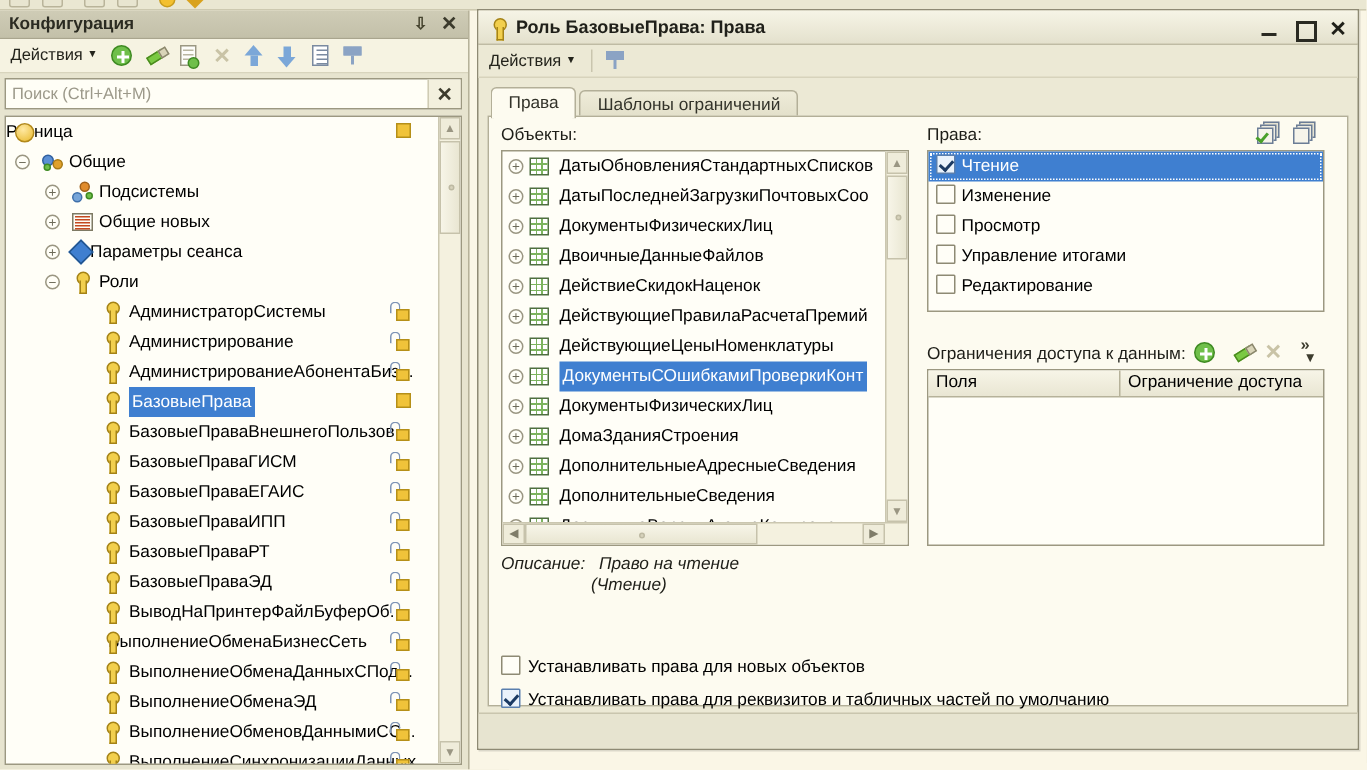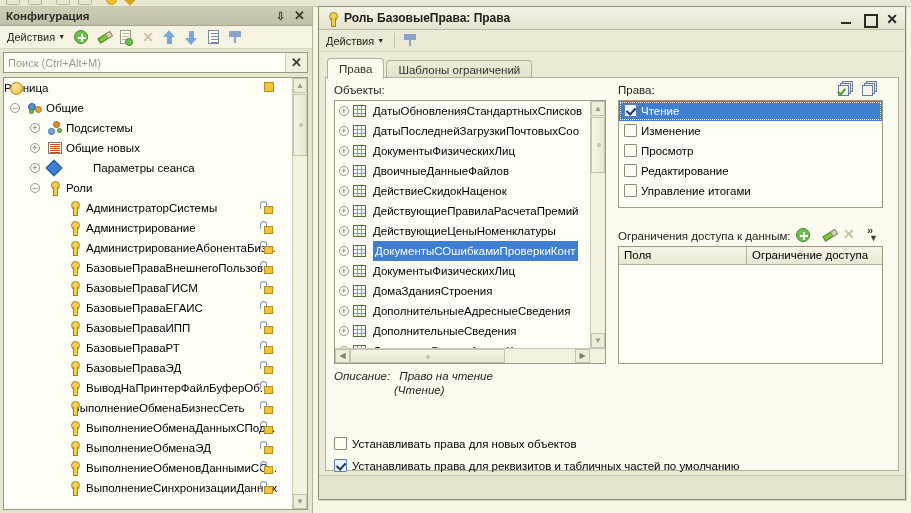--- a/index.html
+++ b/index.html
@@ -393,34 +393,35 @@
           <div class="trow"><span class="ic ic-globe" style="left:6px"></span><span class="lbl" style="">Розница</span><span class="cube"></span></div>
           <div class="trow"><span class="exp" style="left:6px">−</span><span class="ic ic-common" style="left:24px">
               <span></span>
             </span><span class="lbl" style="margin-left:42px">Общие</span></div>
           <div class="trow"><span class="exp" style="left:26px">+</span><span class="ic ic-subsys" style="left:44px">
               <span></span>
             </span><span class="lbl" style="margin-left:62px">Подсистемы</span></div>
           <div class="trow"><span class="exp" style="left:26px">+</span><span class="ic ic-module" style="left:44px">
               <span></span>
             </span><span class="lbl" style="margin-left:62px">Общие новых</span></div>
-          <div class="trow"><span class="exp" style="left:26px">+</span><span class="ic ic-param" style="left:44px"></span><span class="lbl" style="margin-left:89px">Параметры сеанса</span></div>
+          <div class="trow"><span class="exp" style="left:26px">+</span><span class="ic ic-param" style="left:44px"></span><span class="lbl" style="margin-left:56px">Параметры сеанса</span></div>
           <div class="trow"><span class="exp" style="left:26px">−</span><span class="ic ic-key" style="left:44px"></span><span class="lbl" style="margin-left:62px">Роли</span></div>
           <div class="trow"><span class="ic ic-key" style="left:64px"></span><span class="lbl" style="margin-left:82px">АдминистраторСистемы</span><span class="lock">
               <span class="lk"></span>
               <span class="bx"></span>
             </span></div>
           <div class="trow"><span class="ic ic-key" style="left:64px"></span><span class="lbl" style="margin-left:82px">Администрирование</span><span class="lock">
               <span class="lk"></span>
               <span class="bx"></span>
             </span></div>
           <div class="trow"><span class="ic ic-key" style="left:64px"></span><span class="lbl" style="margin-left:82px">АдминистрированиеАбонентаБиз...</span><span class="lock">
               <span class="lk"></span>
               <span class="bx"></span>
             </span></div>
+          <div class="trow sel"><span class="ic ic-key" style="left:64px"></span><span class="lbl" style="margin-left:82px">БазовыеПрава</span><span class="cube"></span></div>
           <div class="trow"><span class="ic ic-key" style="left:64px"></span><span class="lbl" style="margin-left:82px">БазовыеПраваВнешнегоПользов...</span><span class="lock">
               <span class="lk"></span>
               <span class="bx"></span>
             </span></div>
           <div class="trow"><span class="ic ic-key" style="left:64px"></span><span class="lbl" style="margin-left:82px">БазовыеПраваГИСМ</span><span class="lock">
               <span class="lk"></span>
               <span class="bx"></span>
             </span></div>
           <div class="trow"><span class="ic ic-key" style="left:64px"></span><span class="lbl" style="margin-left:82px">БазовыеПраваЕГАИС</span><span class="lock">
               <span class="lk"></span>
@@ -578,22 +579,22 @@
         <span class="s1"></span>
           <span class="s2"></span>
           <span class="s3"></span>
       </span>
 
       <div class="listbox" style="left:292px;top:22px;width:265px;height:108px;">
         <div id="rights-rows">
             <div class="rightrow sel"><span class="chk on"></span><span>Чтение</span></div>
             <div class="rightrow"><span class="chk"></span><span>Изменение</span></div>
             <div class="rightrow"><span class="chk"></span><span>Просмотр</span></div>
+            <div class="rightrow"><span class="chk"></span><span>Управление итогами</span></div>
             <div class="rightrow"><span class="chk"></span><span>Редактирование</span></div>
-            <div class="rightrow"><span class="chk"></span><span>Управление итогами</span></div>
           </div>
       </div>
 
       <div class="lbl-sm" style="position:absolute;left:292px;top:152px">Ограничения доступа к данным:</div>
       <span class="ticon" style="position:absolute;left:468px;top:148px">
           <span class="i-plus-circle"></span>
         </span>
       <span class="ticon" style="position:absolute;left:493px;top:148px">
           <span class="i-pencil"></span>
         </span>

